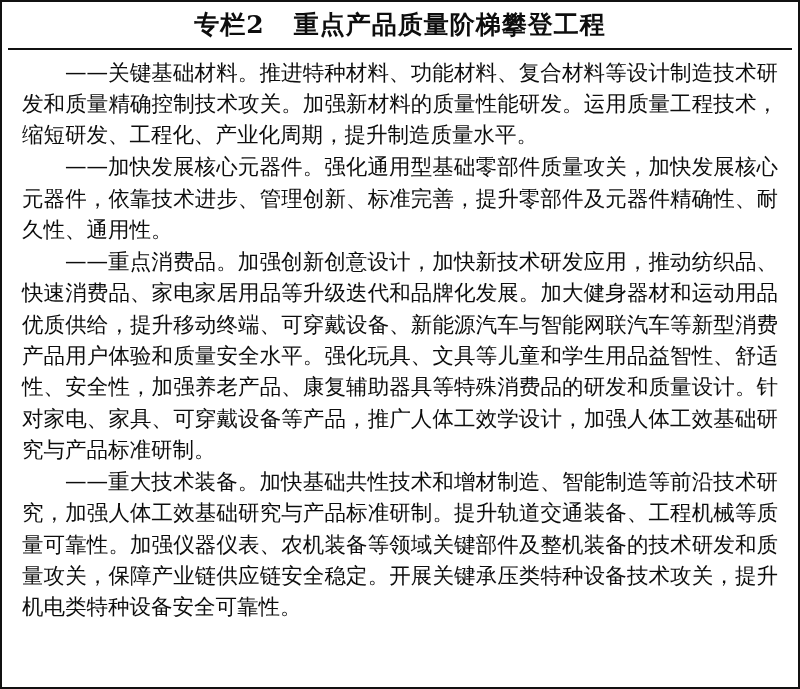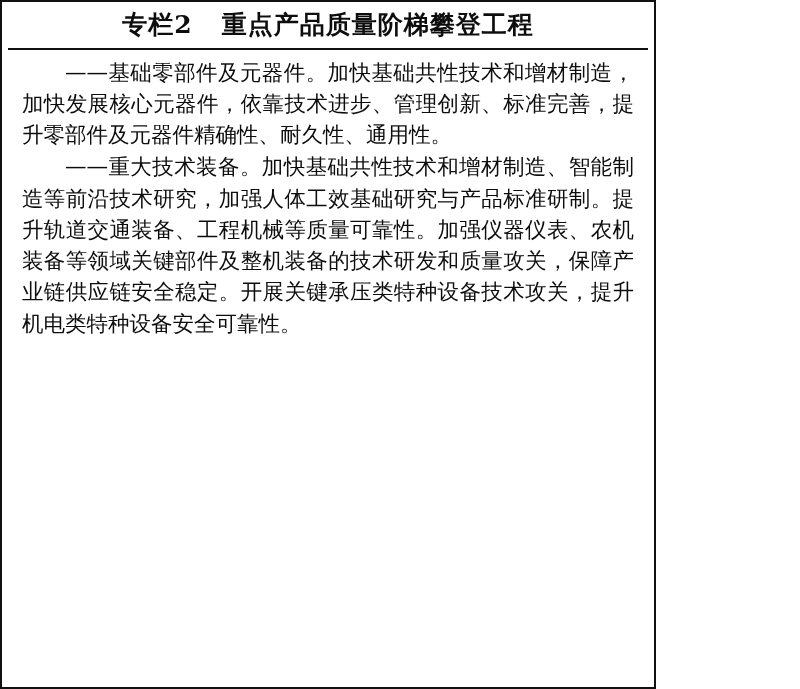--- a/index.html
+++ b/index.html
@@ -9,21 +9,21 @@
   }
   body {
     width: 800px;
     height: 689px;
     font-family: "DejaVu Serif", "Liberation Serif", serif;
     color: #0d0d0d;
     overflow: hidden;
   }
   .doc-box {
     box-sizing: border-box;
-    width: 656px;
+    width: 800px;
     height: 689px;
     border: 2px solid #111;
     padding: 4px 6px 0 6px;
     display: flex;
     flex-direction: column;
   }
   .title-bar {
     border-bottom: 2px solid #111;
     text-align: center;
     padding: 5px 0 9px 0;
@@ -52,16 +52,18 @@
   }
 </style>
 </head>
 <body>
 
 <div class="doc-box">
   <div class="title-bar">
     <div class="title-text">专栏2   重点产品质量阶梯攀登工程</div>
   </div>
   <div class="body-area">
-    <p class="para">——基础零部件及元器件。加快基础共性技术和增材制造，加快发展核心元器件，依靠技术进步、管理创新、标准完善，提升零部件及元器件精确性、耐久性、通用性。</p>
+    <p class="para">——关键基础材料。推进特种材料、功能材料、复合材料等设计制造技术研发和质量精确控制技术攻关。加强新材料的质量性能研发。运用质量工程技术，缩短研发、工程化、产业化周期，提升制造质量水平。</p>
+    <p class="para">——加快发展核心元器件。强化通用型基础零部件质量攻关，加快发展核心元器件，依靠技术进步、管理创新、标准完善，提升零部件及元器件精确性、耐久性、通用性。</p>
+    <p class="para">——重点消费品。加强创新创意设计，加快新技术研发应用，推动纺织品、快速消费品、家电家居用品等升级迭代和品牌化发展。加大健身器材和运动用品优质供给，提升移动终端、可穿戴设备、新能源汽车与智能网联汽车等新型消费产品用户体验和质量安全水平。强化玩具、文具等儿童和学生用品益智性、舒适性、安全性，加强养老产品、康复辅助器具等特殊消费品的研发和质量设计。针对家电、家具、可穿戴设备等产品，推广人体工效学设计，加强人体工效基础研究与产品标准研制。</p>
     <p class="para">——重大技术装备。加快基础共性技术和增材制造、智能制造等前沿技术研究，加强人体工效基础研究与产品标准研制。提升轨道交通装备、工程机械等质量可靠性。加强仪器仪表、农机装备等领域关键部件及整机装备的技术研发和质量攻关，保障产业链供应链安全稳定。开展关键承压类特种设备技术攻关，提升机电类特种设备安全可靠性。</p>
   </div>
 </div>
 
 </body></html>

